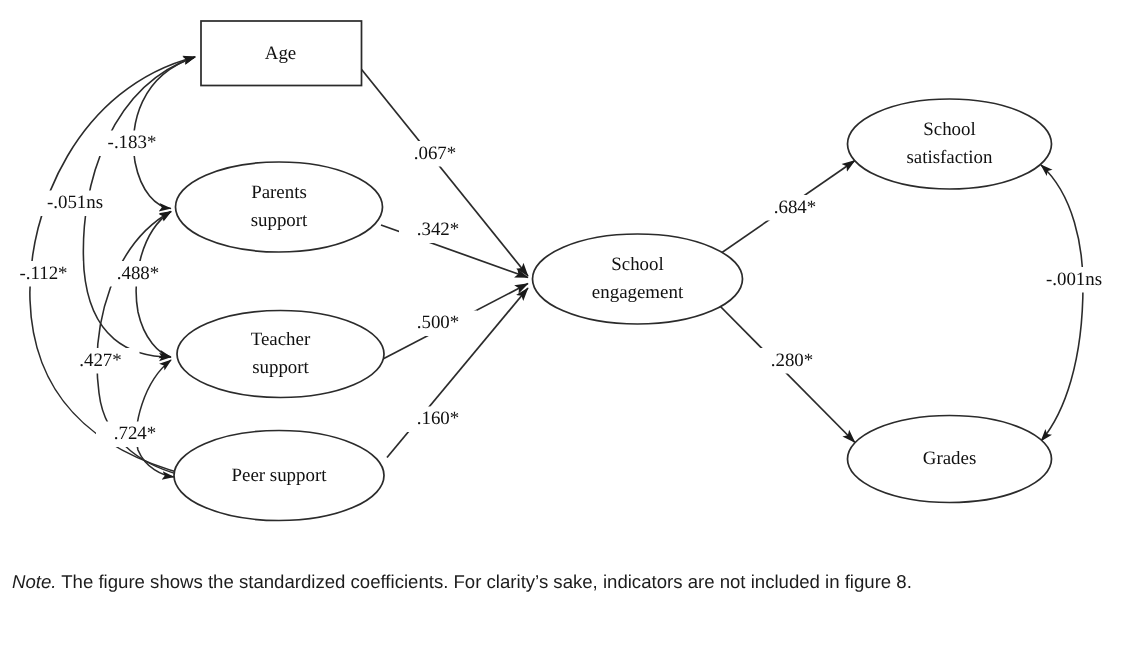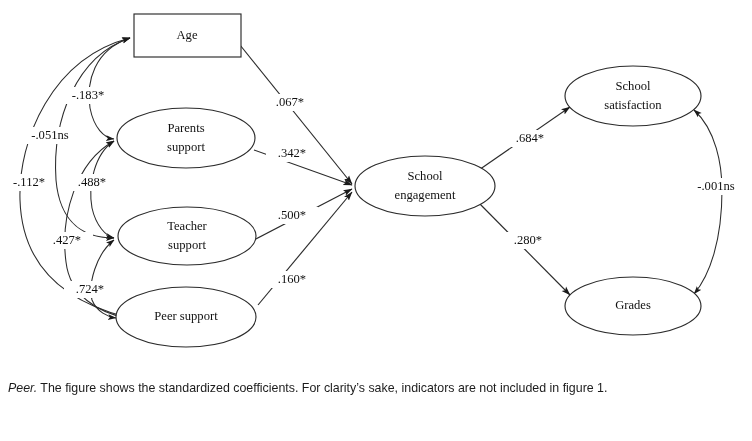--- a/index.html
+++ b/index.html
@@ -201,16 +201,16 @@
         <text class="coef-label" x="67" y="241">.427*</text>
       </g>
       <g>
         <rect class="coef-bg" x="64" y="281" width="52" height="17"></rect>
         <text class="coef-label" x="90" y="290">.724*</text>
       </g>
     </g>
   </svg>
 
   <div class="caption">
-    <div class="caption-line1"><em>Peer.</em><span> The figure shows the standardized coefficients. For clarity’s sake, indicators are not included in figure 1.</span></div>
+    <div class="caption-line1"><em>Note.</em><span> The figure shows the standardized coefficients. For clarity’s sake, indicators are not included in figure 8.</span></div>
   </div>
 
 </div>
 
 </body></html>

